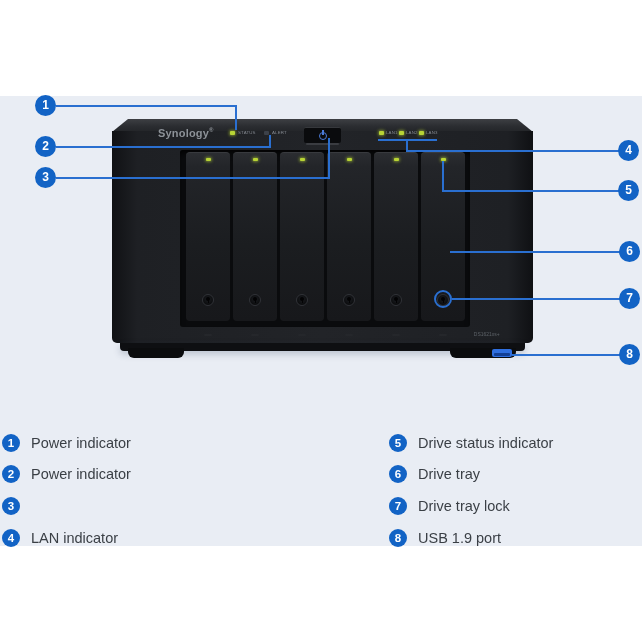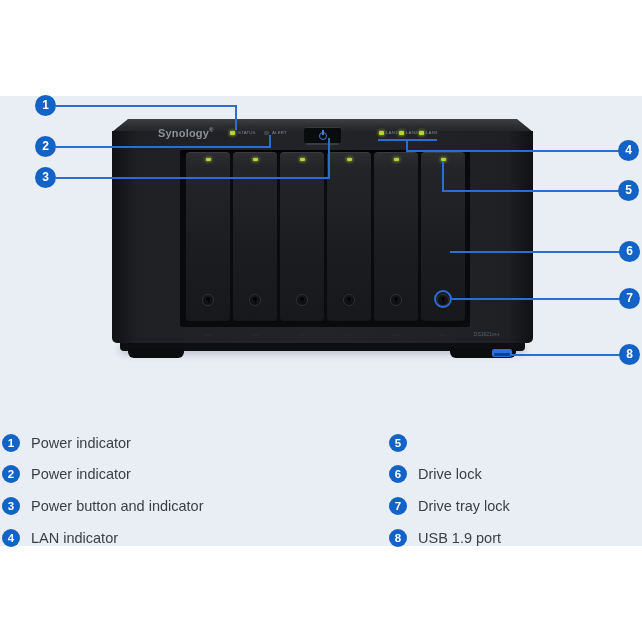--- a/index.html
+++ b/index.html
@@ -189,33 +189,33 @@
 <div class="abs legend-row" style="left:2px; top:431px;">
   <span class="badge">1</span>
   <span class="legend-label">Power indicator</span>
 </div>
 <div class="abs legend-row" style="left:2px; top:462px;">
   <span class="badge">2</span>
   <span class="legend-label">Power indicator</span>
 </div>
 <div class="abs legend-row" style="left:2px; top:494px;">
   <span class="badge">3</span>
-  <span class="legend-label">Power button and indicator</span>
 </div>
 <div class="abs legend-row" style="left:2px; top:526px;">
   <span class="badge">4</span>
   <span class="legend-label">LAN indicator</span>
 </div>
 
 <div class="abs legend-row" style="left:389px; top:431px;">
   <span class="badge">5</span>
+  <span class="legend-label">Drive status indicator</span>
 </div>
 <div class="abs legend-row" style="left:389px; top:462px;">
   <span class="badge">6</span>
-  <span class="legend-label">Drive lock</span>
+  <span class="legend-label">Drive tray</span>
 </div>
 <div class="abs legend-row" style="left:389px; top:494px;">
   <span class="badge">7</span>
   <span class="legend-label">Drive tray lock</span>
 </div>
 <div class="abs legend-row" style="left:389px; top:526px;">
   <span class="badge">8</span>
   <span class="legend-label">USB 1.9 port</span>
 </div>
 

